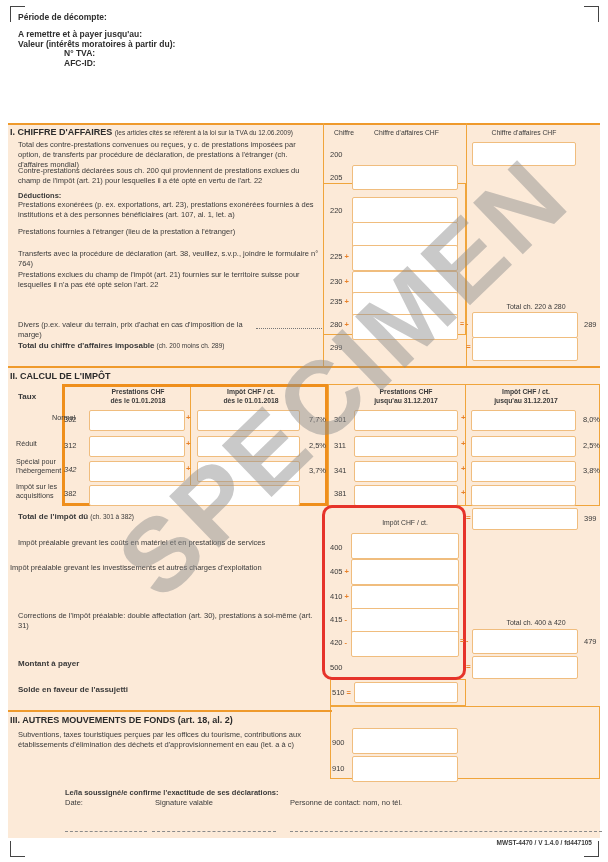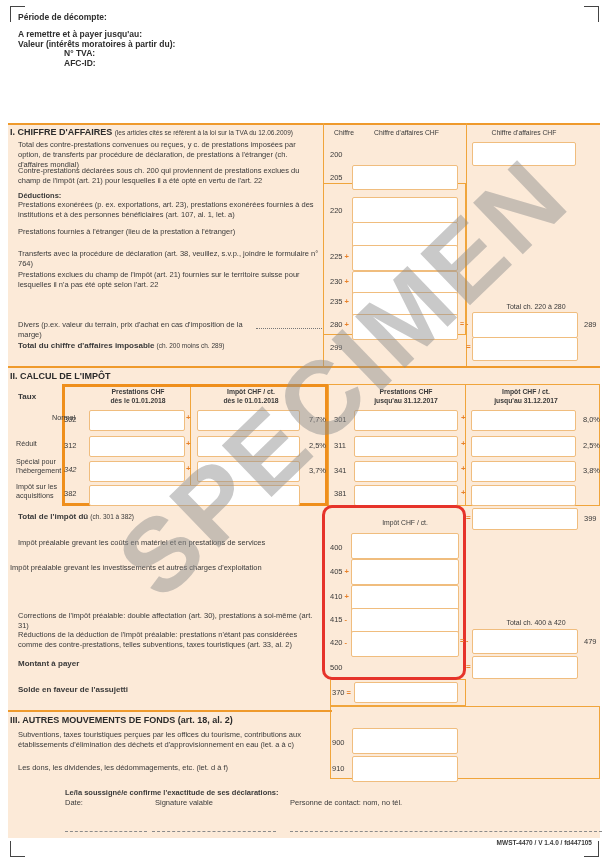--- a/index.html
+++ b/index.html
@@ -198,43 +198,41 @@
 
   <div class="abs code" style="left:330px;top:592px;z-index:61;"><span>410</span> <span class="plus">+</span></div>
   <div class="abs fld" style="left:351px;top:585px;width:108px;height:26px;z-index:61;"></div>
 
   <div class="abs lbl" style="left:18px;top:611px;width:300px;">Corrections de l'impôt préalable: double affectation (art. 30), prestations à soi-même (art. 31)</div>
   <div class="abs code" style="left:330px;top:615px;z-index:61;"><span>415</span> <span class="plus">-</span></div>
   <div class="abs fld" style="left:351px;top:608px;width:108px;height:26px;z-index:61;"></div>
 
   <div class="abs lbl" style="left:480px;top:618px;width:112px;text-align:center;font-size:7px;">Total ch. 400 à 420</div>
 
-  <div class="abs lbl" style="left:18px;top:630px;width:300px;">Réductions de la déduction de l'impôt préalable: prestations n'étant pas considérées comme des contre-prestations, telles subventions, taxes touristiques (art. 33, al. 2)</div>
   <div class="abs code" style="left:330px;top:638px;z-index:61;"><span>420</span> <span class="plus">-</span></div>
   <div class="abs fld" style="left:351px;top:631px;width:108px;height:26px;z-index:61;"></div>
   <div class="abs sign" style="left:460px;top:637px;font-size:7px;z-index:61;">= -</div>
   <div class="abs fld" style="left:472px;top:629px;width:106px;height:25px;"></div>
   <div class="abs code" style="left:584px;top:637px;">479</div>
 
   <div class="abs lbl b" style="left:18px;top:659px;font-size:8px;">Montant à payer</div>
   <div class="abs code" style="left:330px;top:663px;z-index:61;">500</div>
   <div class="abs sign" style="left:466px;top:662px;z-index:61;">=</div>
   <div class="abs fld" style="left:472px;top:656px;width:106px;height:23px;"></div>
 
   <div class="abs lbl b" style="left:18px;top:685px;font-size:8px;">Solde en faveur de l'assujetti</div>
-  <div class="abs code" style="left:332px;top:688px;"><span>370</span> <span class="plus">=</span></div>
+  <div class="abs code" style="left:332px;top:688px;"><span>510</span> <span class="plus">=</span></div>
   <div class="abs fld" style="left:354px;top:682px;width:104px;height:21px;"></div>
 
   <div class="abs sect" style="left:10px;top:715px;">III. AUTRES MOUVEMENTS DE FONDS (art. 18, al. 2)</div>
 
   <div class="abs lbl" style="left:18px;top:730px;width:300px;">Subventions, taxes touristiques perçues par les offices du tourisme, contributions aux établissements d'élimination des déchets et d'approvisionnement en eau (let. a à c)</div>
   <div class="abs code" style="left:332px;top:738px;">900</div>
   <div class="abs fld" style="left:352px;top:728px;width:106px;height:26px;"></div>
 
-  <div class="abs lbl" style="left:18px;top:763px;width:300px;">Les dons, les dividendes, les dédommagements, etc. (let. d à f)</div>
   <div class="abs code" style="left:332px;top:764px;">910</div>
   <div class="abs fld" style="left:352px;top:756px;width:106px;height:26px;"></div>
 
   <div class="abs lbl b" style="left:65px;top:788px;font-size:7.5px;">Le/la soussigné/e confirme l'exactitude de ses déclarations:</div>
   <div class="abs lbl" style="left:65px;top:798px;">Date:</div>
   <div class="abs lbl" style="left:155px;top:798px;">Signature valable</div>
   <div class="abs lbl" style="left:290px;top:798px;">Personne de contact: nom, no tél.</div>
   <div class="abs dashline" style="left:65px;top:830px;width:82px;"></div>
   <div class="abs dashline" style="left:152px;top:830px;width:124px;"></div>
   <div class="abs dashline" style="left:290px;top:830px;width:312px;"></div>

